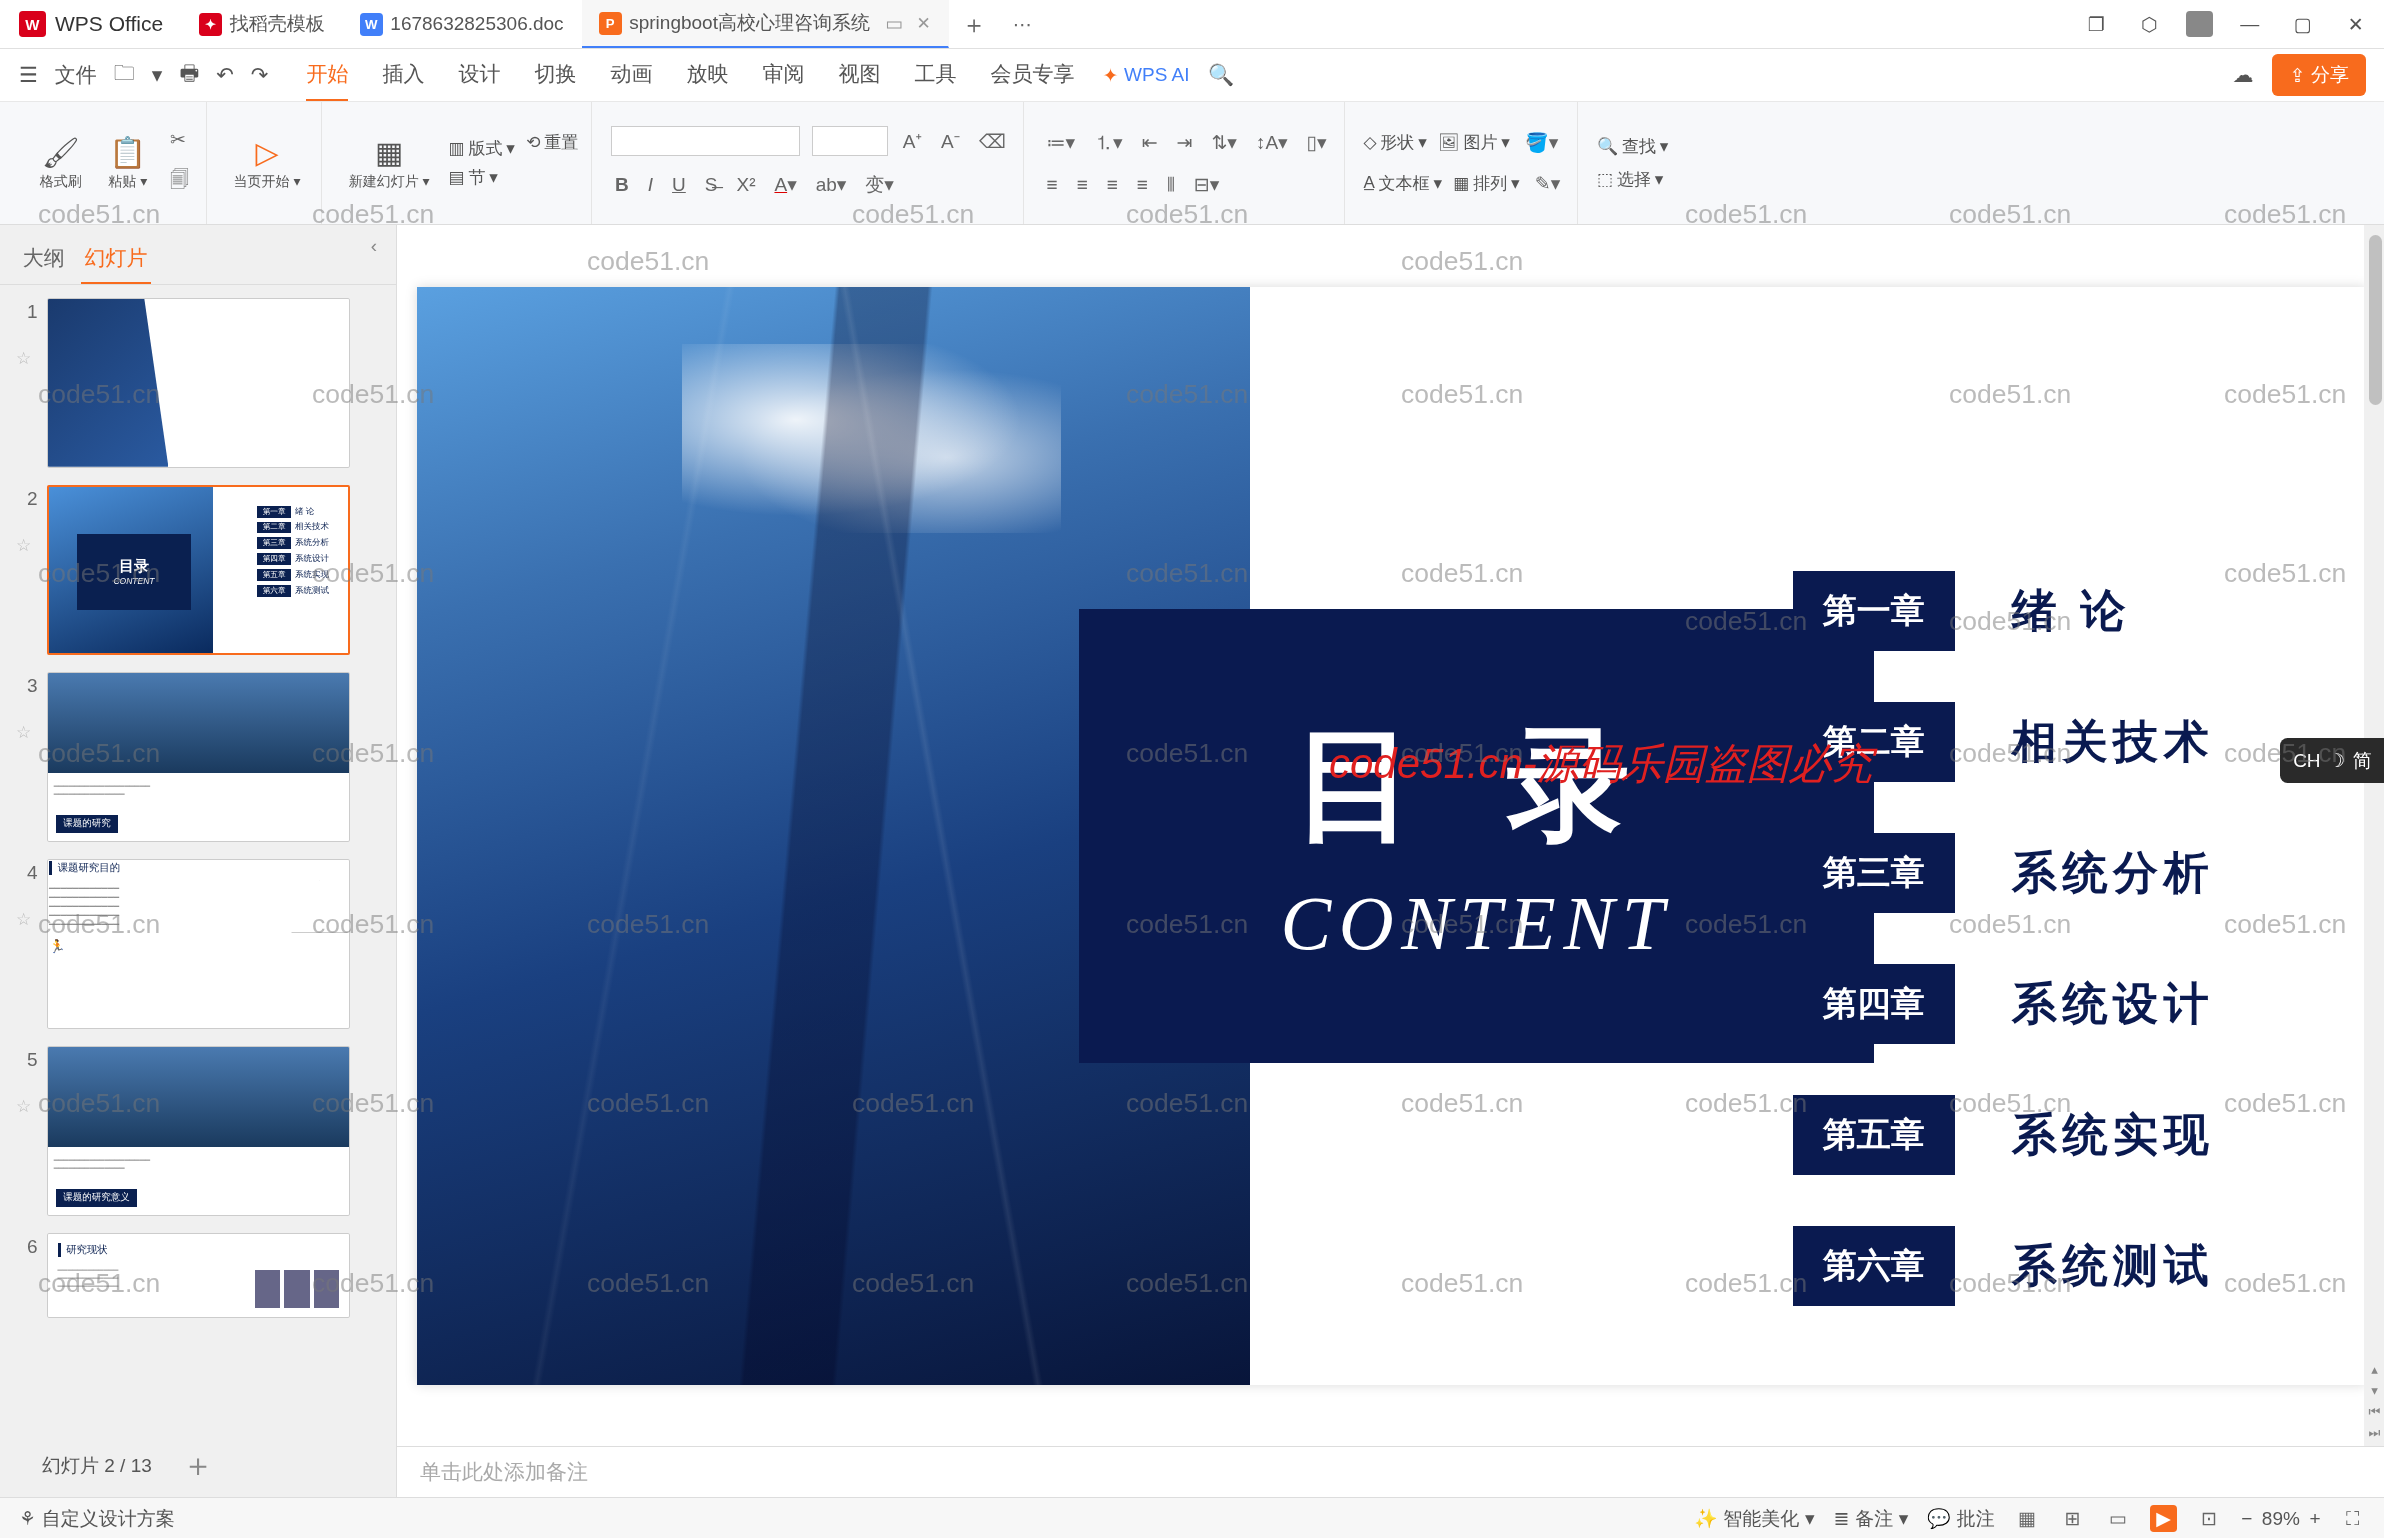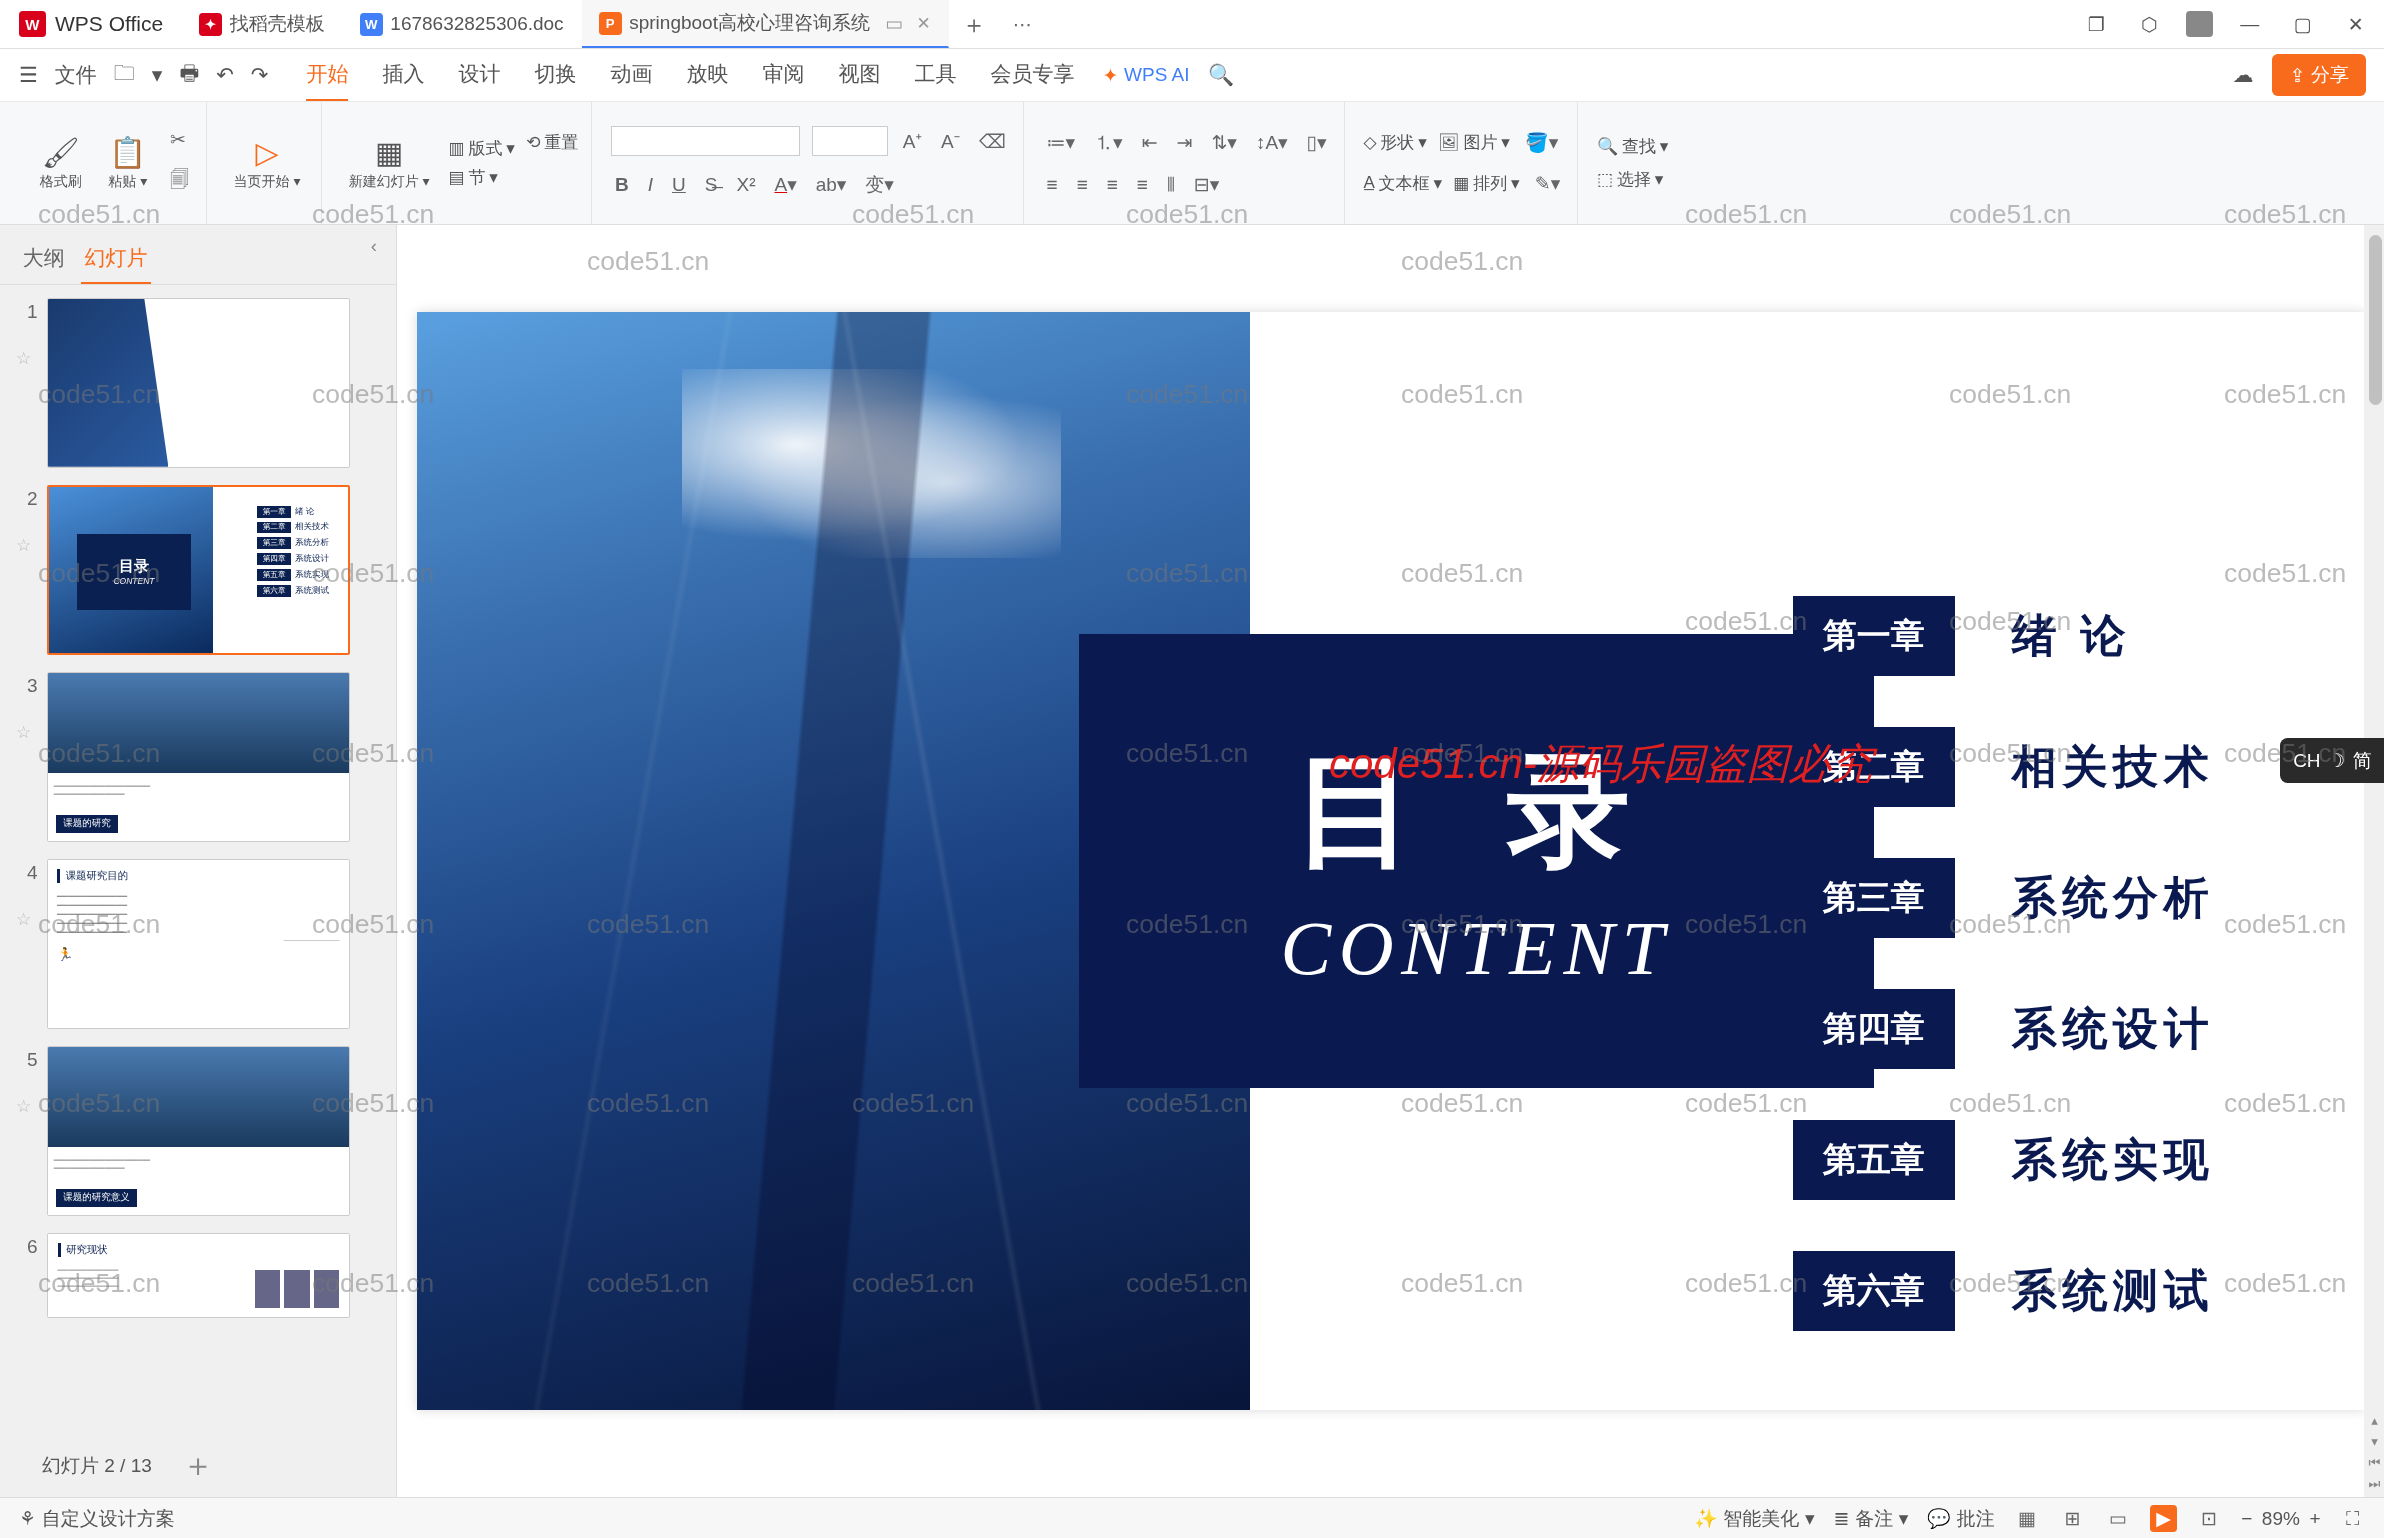--- a/index.html
+++ b/index.html
@@ -67,21 +67,21 @@
 .th2 { display: flex; }
 .th2-left { width: 55%; background: linear-gradient(160deg,#4a90d9,#0a2a5e); }
 .th2-box { position: absolute; left: 28px; top: 47px; width: 114px; height: 76px; background: #0a2050; color: #fff; font-size: 11.4px; display: flex; flex-direction: column; align-items: center; justify-content: center; }
 .th2-items { position: absolute; right: 19px; top: 19px; font-size: 8.5px; color: #0a2050; }
 .th2-item { display: flex; align-items: center; gap: 3.8px; margin-bottom: 3.8px; }
 .th2-badge { background: #0a2050; color: #fff; padding: 0.9px 5.7px; font-size: 7.6px; }
 .th3,.th5 { display: flex; flex-direction: column; }
 .th-city { height: 60%; background: linear-gradient(180deg,#4a7ab0,#1a3a5e); }
 .th-text { padding: 5.7px; font-size: 6.6px; color: #888; }
 .th-title-band { background: #0a2050; color: #fff; font-size: 9.5px; padding: 2.8px 7.6px; position: absolute; bottom: 7.6px; left: 7.6px; }
-.th4 { padding: 9px; font-size: 7.6px; color: #888; }
+.th4 { padding: 1px; font-size: 7.6px; color: #888; }
 .th4-title { color: #0a2050; font-size: 10.4px; border-left: 3.8px solid #0a2050; padding-left: 5.7px; margin-bottom: 5.7px; }
 .th6 { padding: 9.5px; }
 .th6-title { color: #0a2050; font-size: 10.4px; border-left: 3.8px solid #0a2050; padding-left: 5.7px; }
 .th6-imgs { display: flex; gap: 3.8px; margin-top: 7.6px; }
 .th6-img { flex: 1; height: 38px; background: #668; }
 
 
 .canvas-area { flex: 1; background: #fff; display: flex; flex-direction: column; position: relative; }
 .slide-canvas { flex: 1; display: flex; align-items: center; justify-content: center; background: #fff; position: relative; }
 .slide { width: 1949px; height: 1098px; background: #fff; position: relative; box-shadow: 0 0 11.4px rgba(0,0,0,0.15); }
@@ -452,20 +452,21 @@
       <div class="vscroll">
         <div class="vscroll-thumb"></div>
         <div class="vscroll-arrows">
           <span class="vscroll-arrow">▴</span>
           <span class="vscroll-arrow">▾</span>
           <span class="vscroll-arrow">⏮</span>
           <span class="vscroll-arrow">⏭</span>
         </div>
       </div>
     </div>
+    <div class="notes-bar">单击此处添加备注</div>
   </div>
 </div>
 
 <div class="ime-badge">
   <span>CH</span>
   <span>☽</span>
   <span>简</span>
 </div>
 
 <div class="status-bar">

